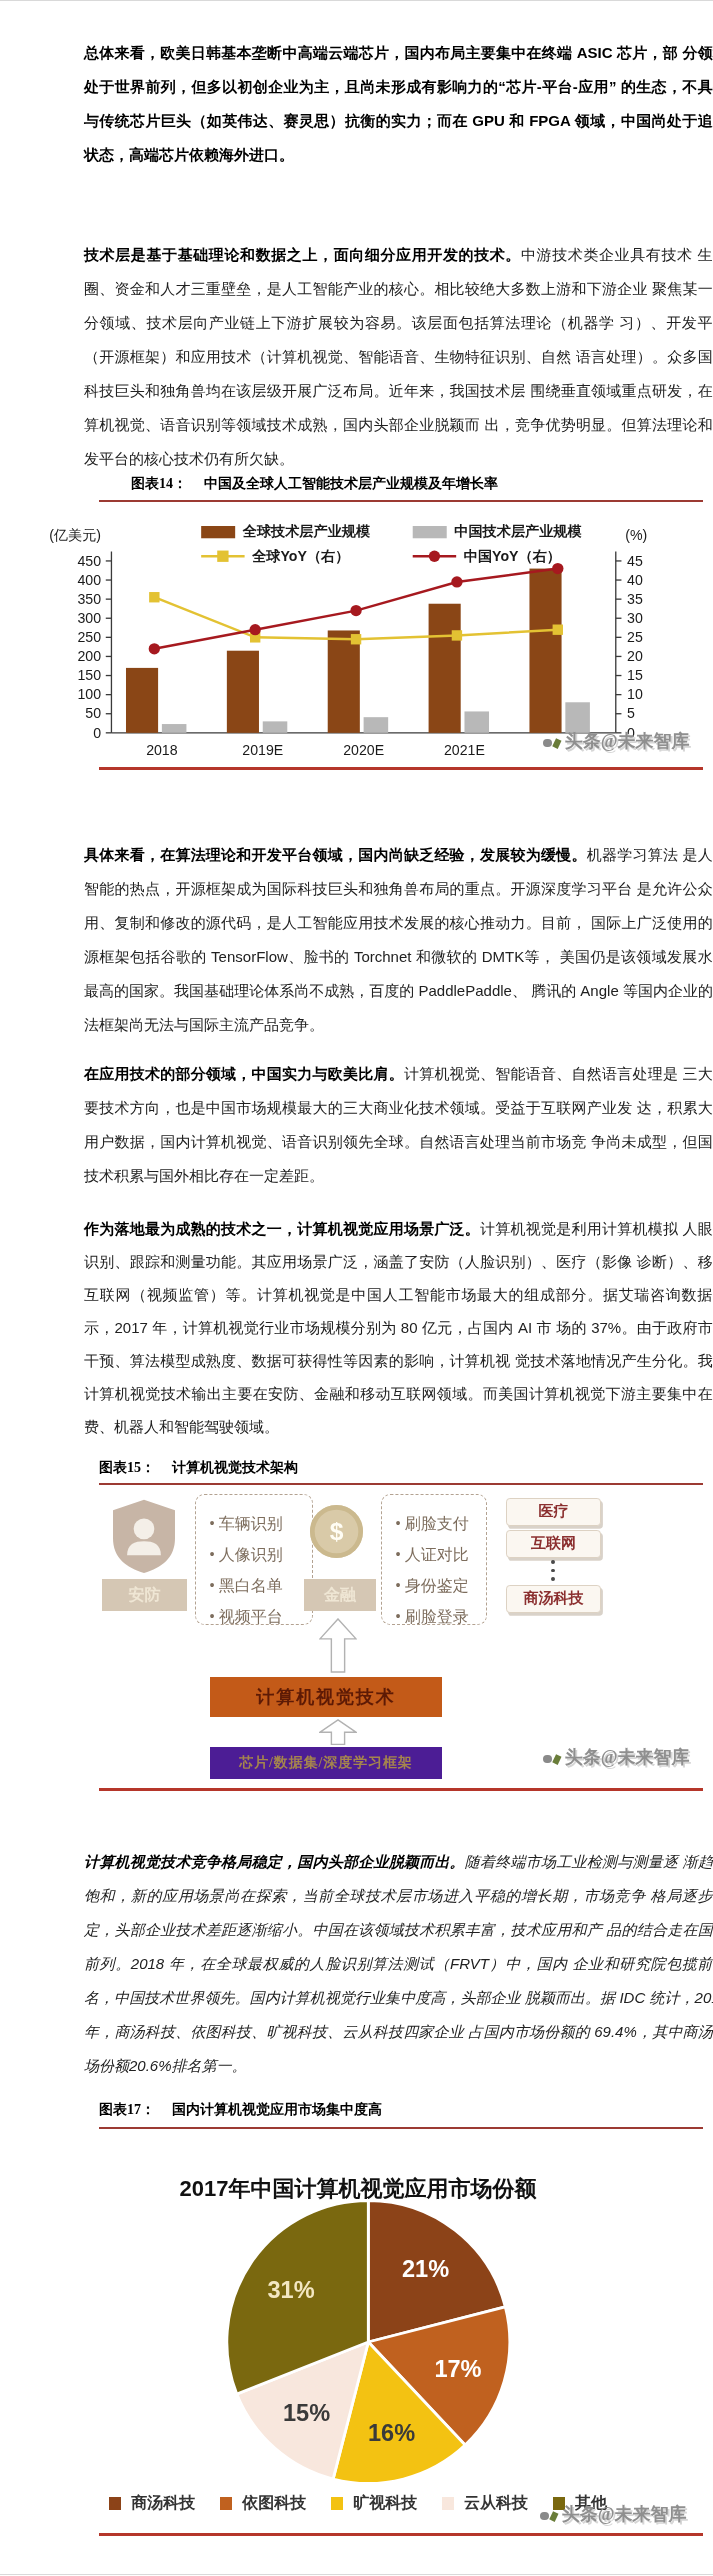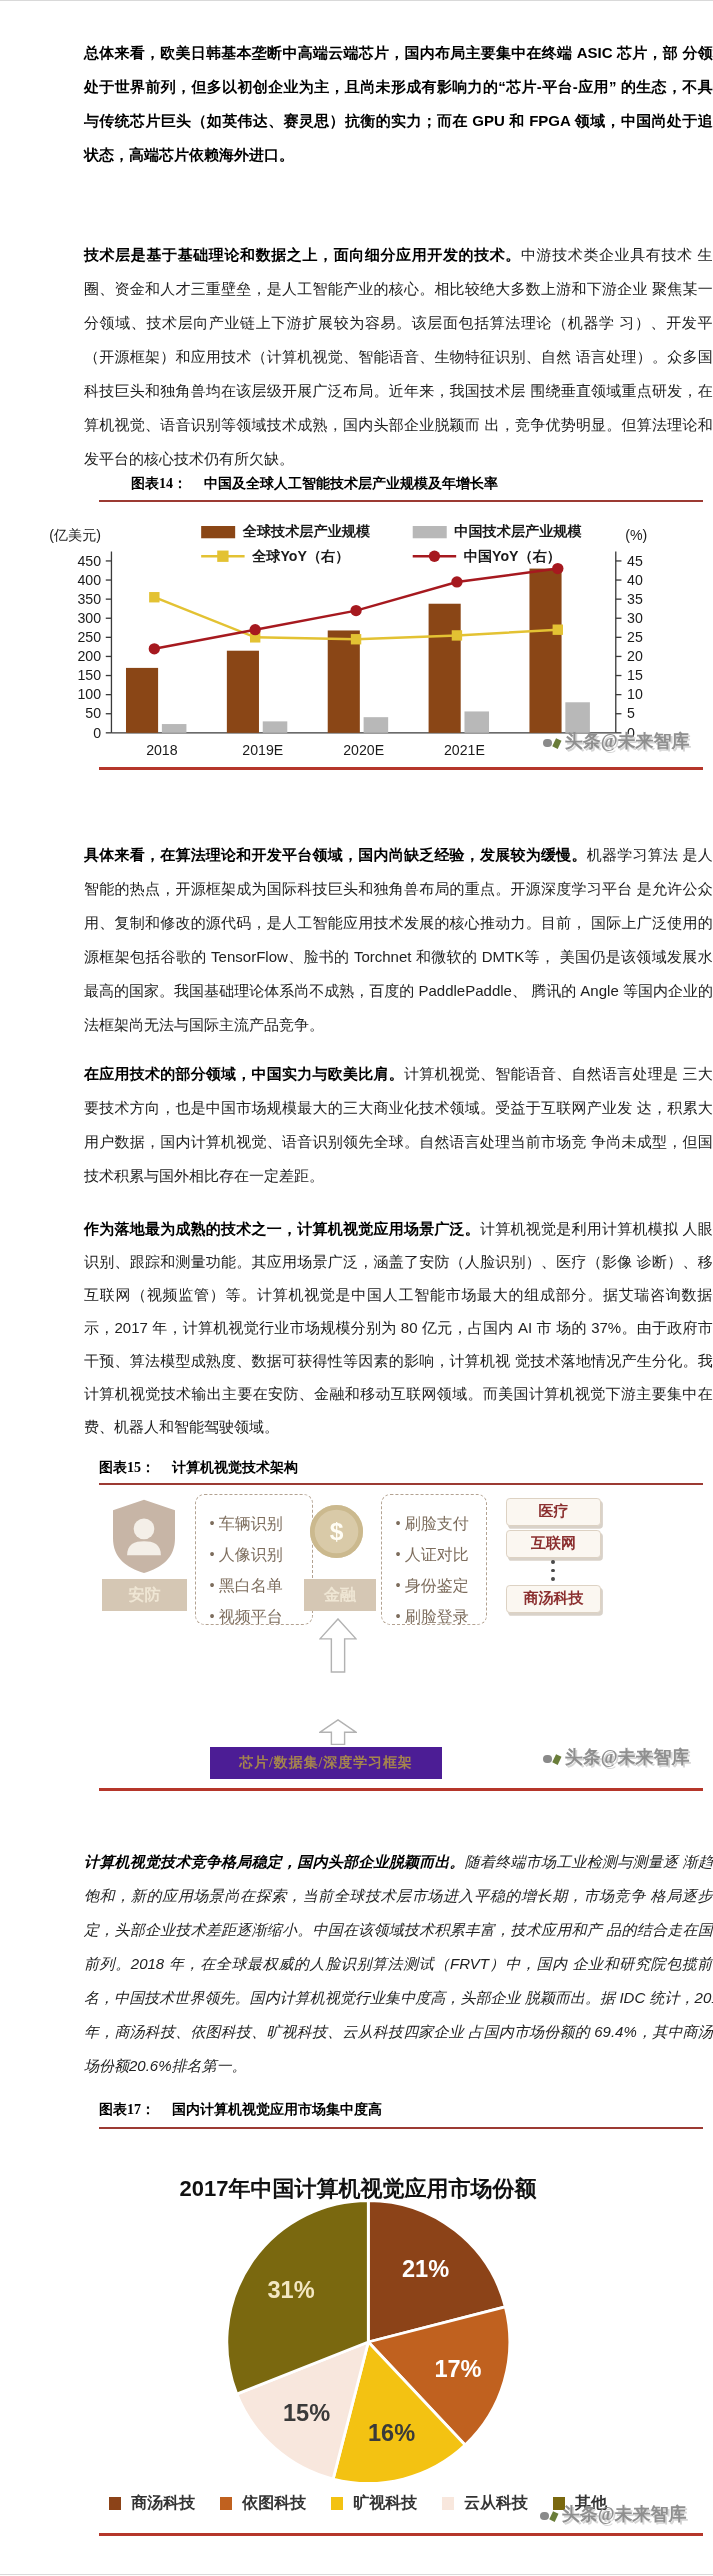--- a/index.html
+++ b/index.html
@@ -189,20 +189,21 @@
   <div class="vdots">
       <span></span>
       <span></span>
       <span></span>
     </div>
   <div class="side-tag" style="top:1585px;">商汤科技</div>
 
   <svg class="up-arrow" style="left:319px;top:1618px;" width="38" height="55" viewBox="0 0 40 58">
     <polygon points="20,1 39,22 27,22 27,57 13,57 13,22 1,22" fill="#ffffff" stroke="#b2b2b2" stroke-width="1.5"></polygon>
   </svg>
+  <div class="core-box">计算机视觉技术</div>
   <svg class="up-arrow" style="left:319px;top:1719px;" width="38" height="26.4" viewBox="0 0 40 28">
     <polygon points="20,1 39,14 27,14 27,27 13,27 13,14 1,14" fill="#ffffff" stroke="#b2b2b2" stroke-width="1.5"></polygon>
   </svg>
   <div class="base-box">芯片/数据集/深度学习框架</div>
   <div class="watermark" style="left:543px;top:1745px;"><span class="wm-dot"></span><span class="wm-leaf"></span><span>头条@未来智库</span></div>
   <div class="rule bottom" style="top:1788px;"></div>
 
   <p class="para" style="top:1830px;font-style:italic;"><span class="lead">计算机视觉技术竞争格局稳定，国内头部企业脱颖而出。</span><span>随着终端市场工业检测与测量逐 渐趋于饱和，新的应用场景尚在探索，当前全球技术层市场进入平稳的增长期，市场竞争 格局逐步稳定，头部企业技术差距逐渐缩小。中国在该领域技术积累丰富，技术应用和产 品的结合走在国际前列。2018 年，在全球最权威的人脸识别算法测试（FRVT）中，国内 企业和研究院包揽前五名，中国技术世界领先。国内计算机视觉行业集中度高，头部企业 脱颖而出。据 IDC 统计，2017 年，商汤科技、依图科技、旷视科技、云从科技四家企业 占国内市场份额的 69.4%，其中商汤市场份额20.6%排名第一。</span></p>
 
   <div class="fig-head" style="top:2101px;">

